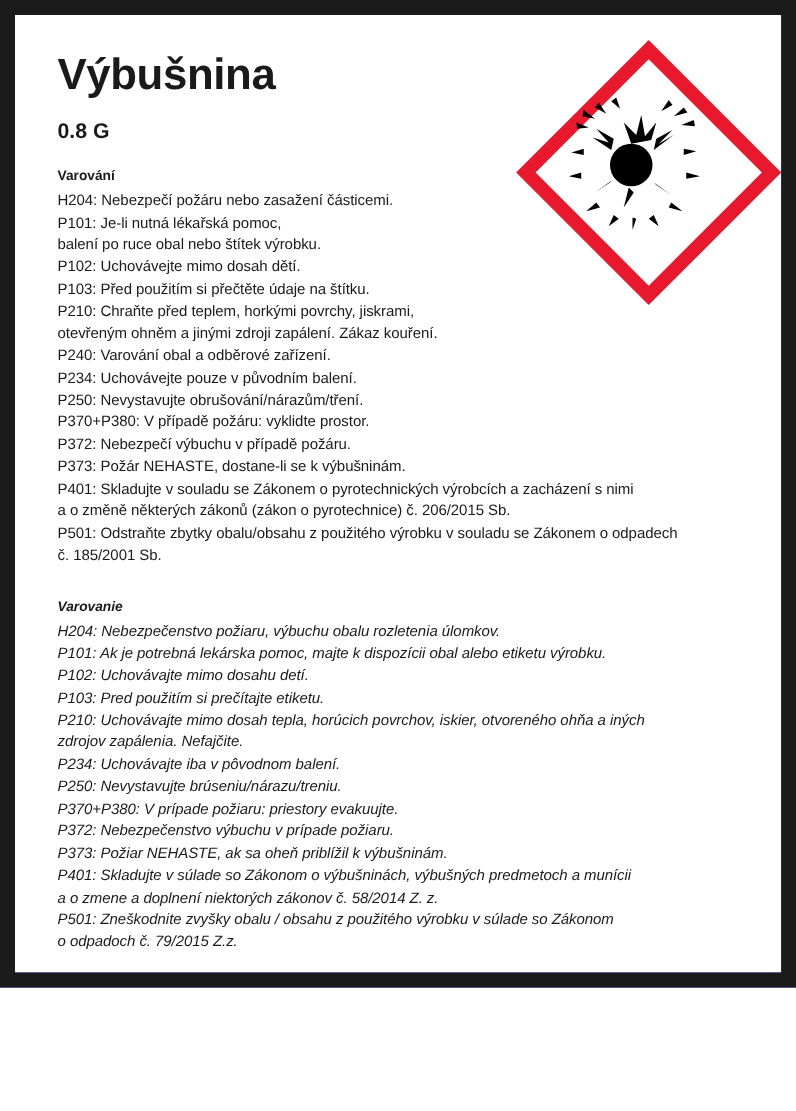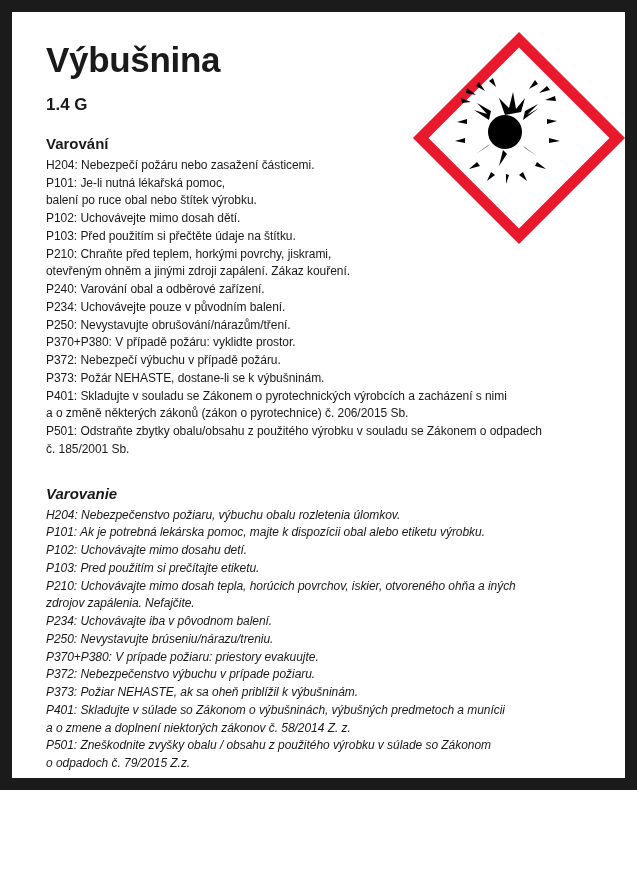--- a/index.html
+++ b/index.html
@@ -40,21 +40,21 @@
   }
   .subtitle {
     font-size: 17px;
     font-weight: bold;
     margin: 16px 0 0 0;
   }
   .section {
     margin-top: 20px;
   }
   .section-heading {
-    font-size: 15px;
+    font-size: 11px;
     font-weight: bold;
     margin-bottom: 5px;
   }
   .line {
     font-size: 12px;
     line-height: 1.48;
     letter-spacing: -0.05px;
   }
   .block-cz {
     width: 330px;
@@ -136,21 +136,21 @@
             <path d="M94 100 l9 7 -11 -3 z"></path>
             <path d="M48 110 l-4 9 8 -6 z"></path>
             <path d="M80 110 l4 9 -8 -6 z"></path>
             <path d="M63 112 l0 10 3 -9 z"></path>
           </g>
         </svg>
       </div>
     </div>
 
     <h1 class="title">Výbušnina</h1>
-    <div class="subtitle">1.4 G</div>
+    <div class="subtitle">0.8 G</div>
 
     <div class="section block-cz">
       <div class="section-heading">Varování</div>
       <div class="line">H204: Nebezpečí požáru nebo zasažení částicemi.</div>
       <div class="line">P101: Je-li nutná lékařská pomoc,</div>
       <div class="line">balení po ruce obal nebo štítek výrobku.</div>
       <div class="line">P102: Uchovávejte mimo dosah dětí.</div>
       <div class="line">P103: Před použitím si přečtěte údaje na štítku.</div>
       <div class="line">P210: Chraňte před teplem, horkými povrchy, jiskrami,</div>
       <div class="line wide">otevřeným ohněm a jinými zdroji zapálení. Zákaz kouření.</div>

